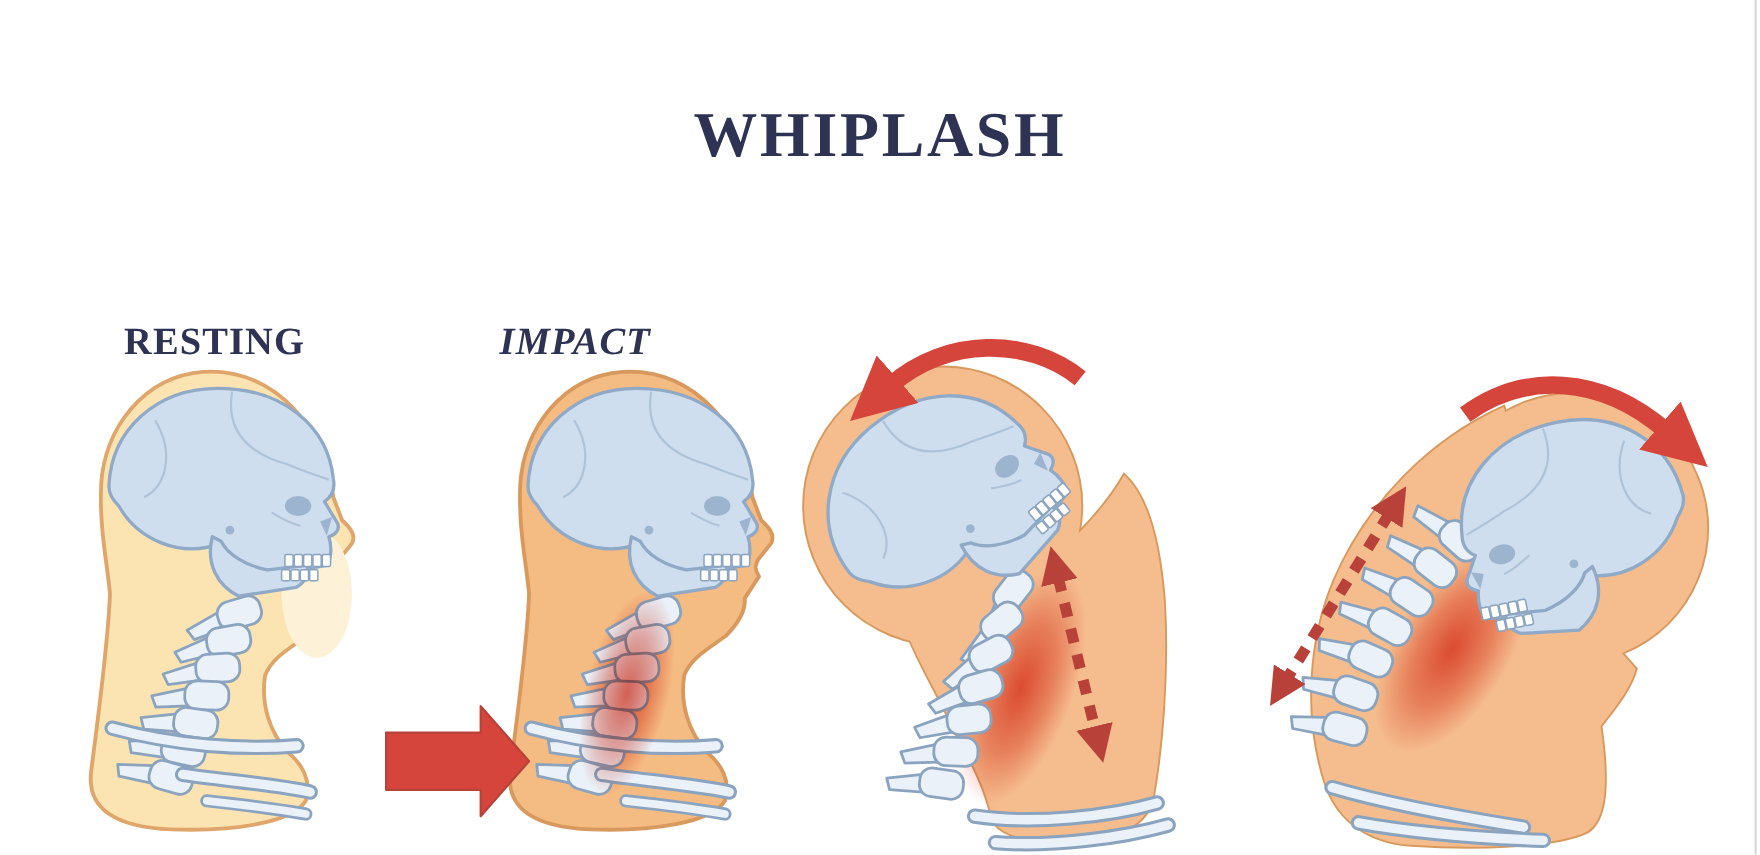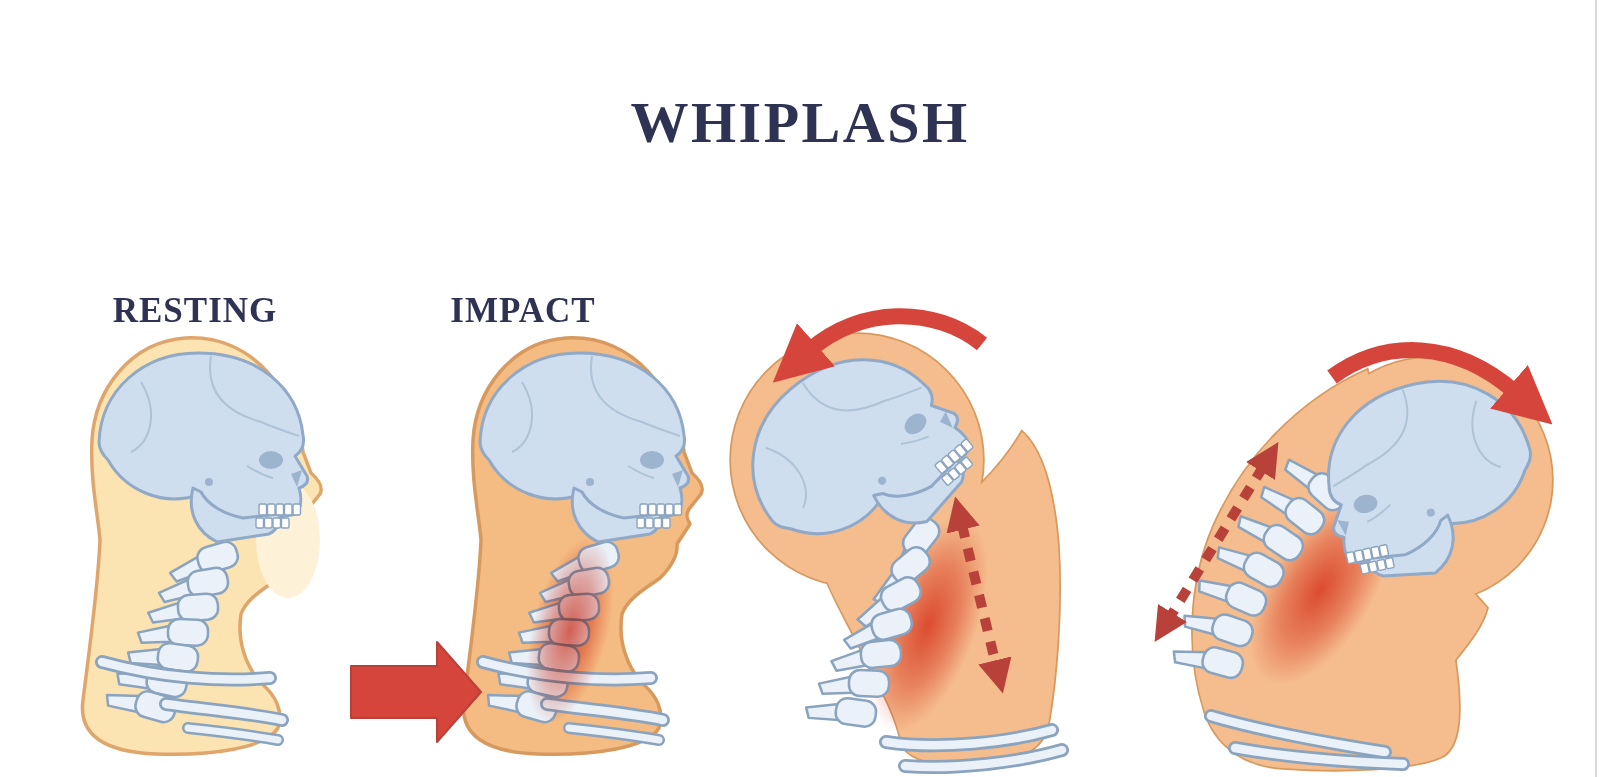--- a/index.html
+++ b/index.html
@@ -8,21 +8,21 @@
     background:var(--background,#fff);
     font-family:"Liberation Serif","DejaVu Serif",serif;
   }
   .title{
     position:absolute;top:94px;left:0;right:0;text-align:center;
     font-size:58px;font-weight:bold;letter-spacing:2.5px;
     color:var(--title-text,#2e3353);line-height:1;
   }
   .panel{position:absolute;top:240px;height:537px;}
   .p1{left:40px;width:310px;}
-  .p2{left:345px;width:400px;}
+  .p2{left:345px;width:400px;font-style:italic;}
   .p3{left:700px;width:405px;}
   .p4{left:1115px;width:470px;}
   .panel-label{
     position:absolute;top:12px;left:0;width:100%;text-align:center;
     font-size:35px;font-weight:bold;letter-spacing:1px;
     color:var(--title-text,#2e3353);line-height:1.1;margin-top:40px;
   }
   .p2 .panel-label{width:356px;}
   .p3 .panel-label{padding-left:45px;width:360px;}
   .p4 .panel-label{padding-right:10px;width:460px;}

